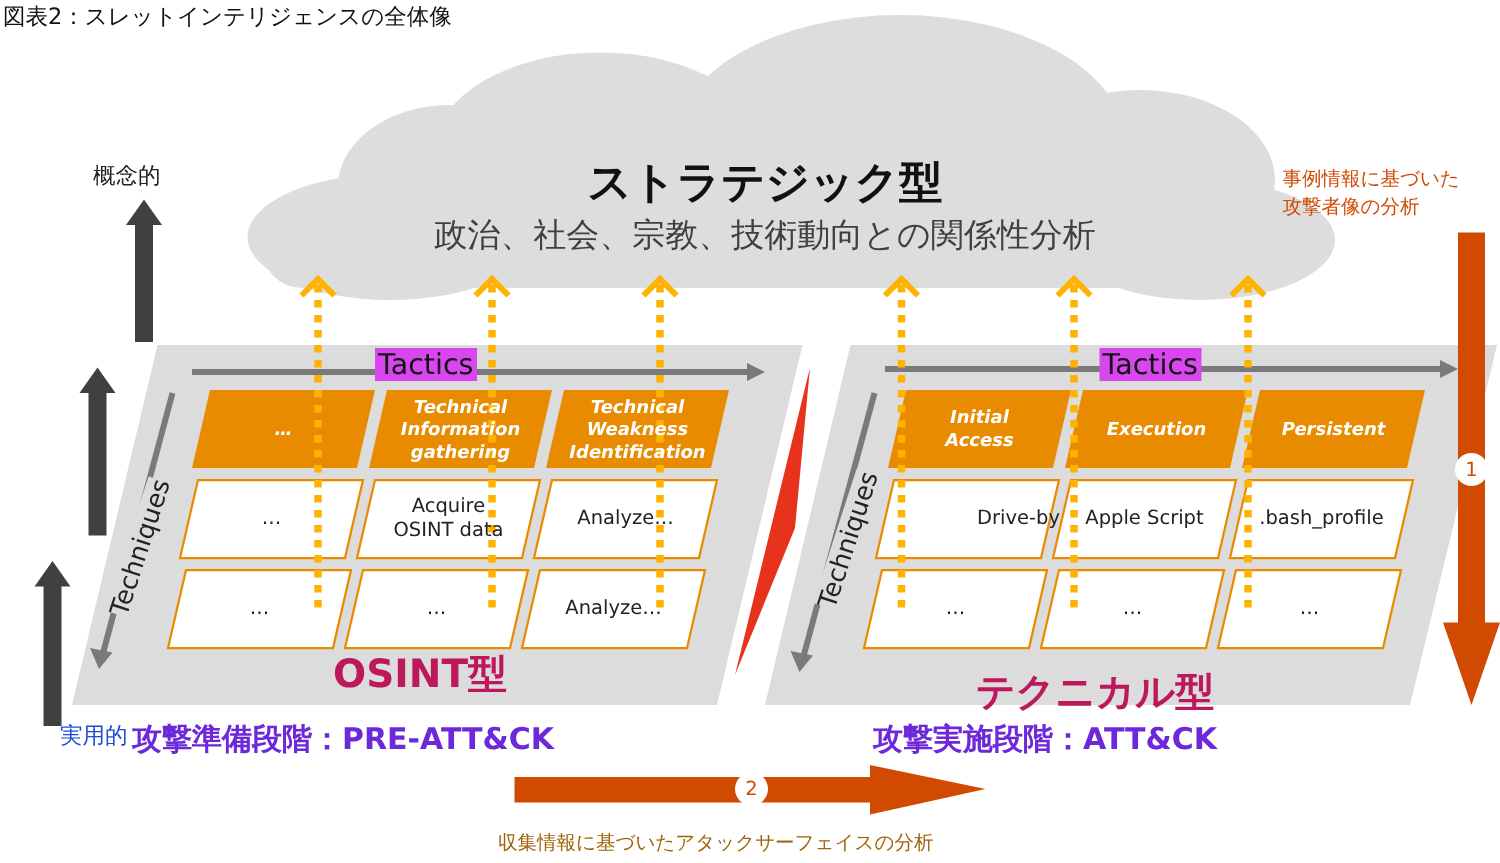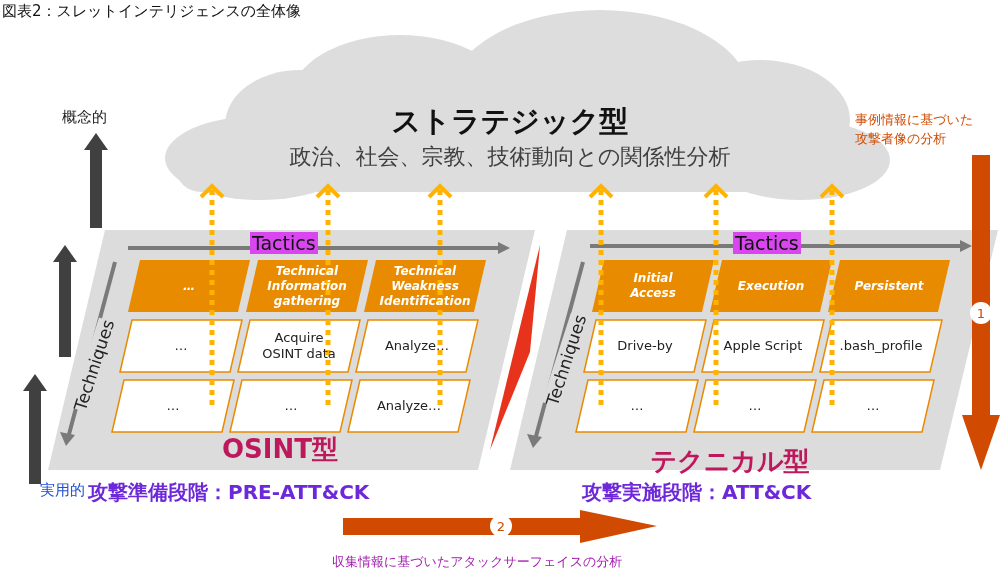--- a/index.html
+++ b/index.html
@@ -6,21 +6,21 @@
   body { width:1000px; height:575px; position:relative; overflow:hidden;
          font-family:"DejaVu Sans", sans-serif; color:#000; }
   .abs { position:absolute; }
   #canvas { position:absolute; left:0; top:0; width:1000px; height:575px; }
   .fig-title { left:2px; top:2px; font-size:15px; color:#111; white-space:nowrap; }
   .cloud-title { left:200px; top:102px; width:620px; text-align:center; font-size:29px; font-weight:bold; color:#111; }
   .cloud-sub { left:200px; top:142px; width:620px; text-align:center; font-size:22px; color:#404040; }
   .axis-top { left:62px; top:108px; font-size:15px; color:#222; }
   .axis-bottom { left:4px; top:481px; font-size:15px; color:#1d4ed8;margin-left:36px; }
   .note-right { left:855px; top:110px; font-size:13px; line-height:19px; color:#d04a02; }
-  .note-bottom { left:332px; top:553px; font-size:13px; color:#a21caf; white-space:nowrap; }
+  .note-bottom { left:332px; top:553px; font-size:13px; color:#a16207; white-space:nowrap; }
   .stage { font-size:20px; font-weight:bold; color:#6d28d9; white-space:nowrap; }
   .stage-left { left:88px; top:479px; }
   .stage-right { left:582px; top:479px; }
   .panel-label { font-size:26px; font-weight:bold; color:#be185d; text-align:center; }
   .lbl-osint { left:190px; top:432px; width:180px; }
   .lbl-tech { left:625px; top:432px; width:210px;margin-top:12px; }
   .tactics { font-size:19px; color:#111; background:#d946ef; padding:0 2px; }
   .tactics-left { left:250px; top:232px; }
   .tactics-right { left:733px; top:232px; }
   .tech-lbl { font-size:17px; color:#222; transform-origin:left top; white-space:nowrap; background:#dcdcdc; }
@@ -180,19 +180,19 @@
     <div class="cell-text tech-text" style="left: 244px; top: 320px; width: 110px; height: 52px; white-space: pre-line;">Acquire
 OSINT data</div>
     <div class="cell-text tech-text" style="left: 362px; top: 320px; width: 110px; height: 52px; white-space: pre-line;">Analyze…</div>
     <div class="cell-text tech-text" style="left: 118px; top: 380px; width: 110px; height: 52px; white-space: pre-line;">…</div>
     <div class="cell-text tech-text" style="left: 236px; top: 380px; width: 110px; height: 52px; white-space: pre-line;">…</div>
     <div class="cell-text tech-text" style="left: 354px; top: 380px; width: 110px; height: 52px; white-space: pre-line;">Analyze…</div>
     <div class="cell-text tactic-text" style="left: 598px; top: 260px; width: 110px; height: 52px; white-space: pre-line;">Initial
 Access</div>
     <div class="cell-text tactic-text" style="left: 716px; top: 260px; width: 110px; height: 52px; white-space: pre-line;">Execution</div>
     <div class="cell-text tactic-text" style="left: 834px; top: 260px; width: 110px; height: 52px; white-space: pre-line;">Persistent</div>
-    <div class="cell-text tech-text" style="left: 590px; top: 320px; width: 110px; height: 52px; white-space: pre-line; text-align: center;">Drive-by</div>
+    <div class="cell-text tech-text" style="left: 624px; top: 320px; width: 110px; height: 52px; white-space: pre-line; text-align: center;">Drive-by</div>
     <div class="cell-text tech-text" style="left: 708px; top: 320px; width: 110px; height: 52px; white-space: pre-line;">Apple Script</div>
     <div class="cell-text tech-text" style="left: 826px; top: 320px; width: 110px; height: 52px; white-space: pre-line;">.bash_profile</div>
     <div class="cell-text tech-text" style="left: 582px; top: 380px; width: 110px; height: 52px; white-space: pre-line;">…</div>
     <div class="cell-text tech-text" style="left: 700px; top: 380px; width: 110px; height: 52px; white-space: pre-line;">…</div>
     <div class="cell-text tech-text" style="left: 818px; top: 380px; width: 110px; height: 52px; white-space: pre-line;">…</div>
   </div>
 
 </body></html>

